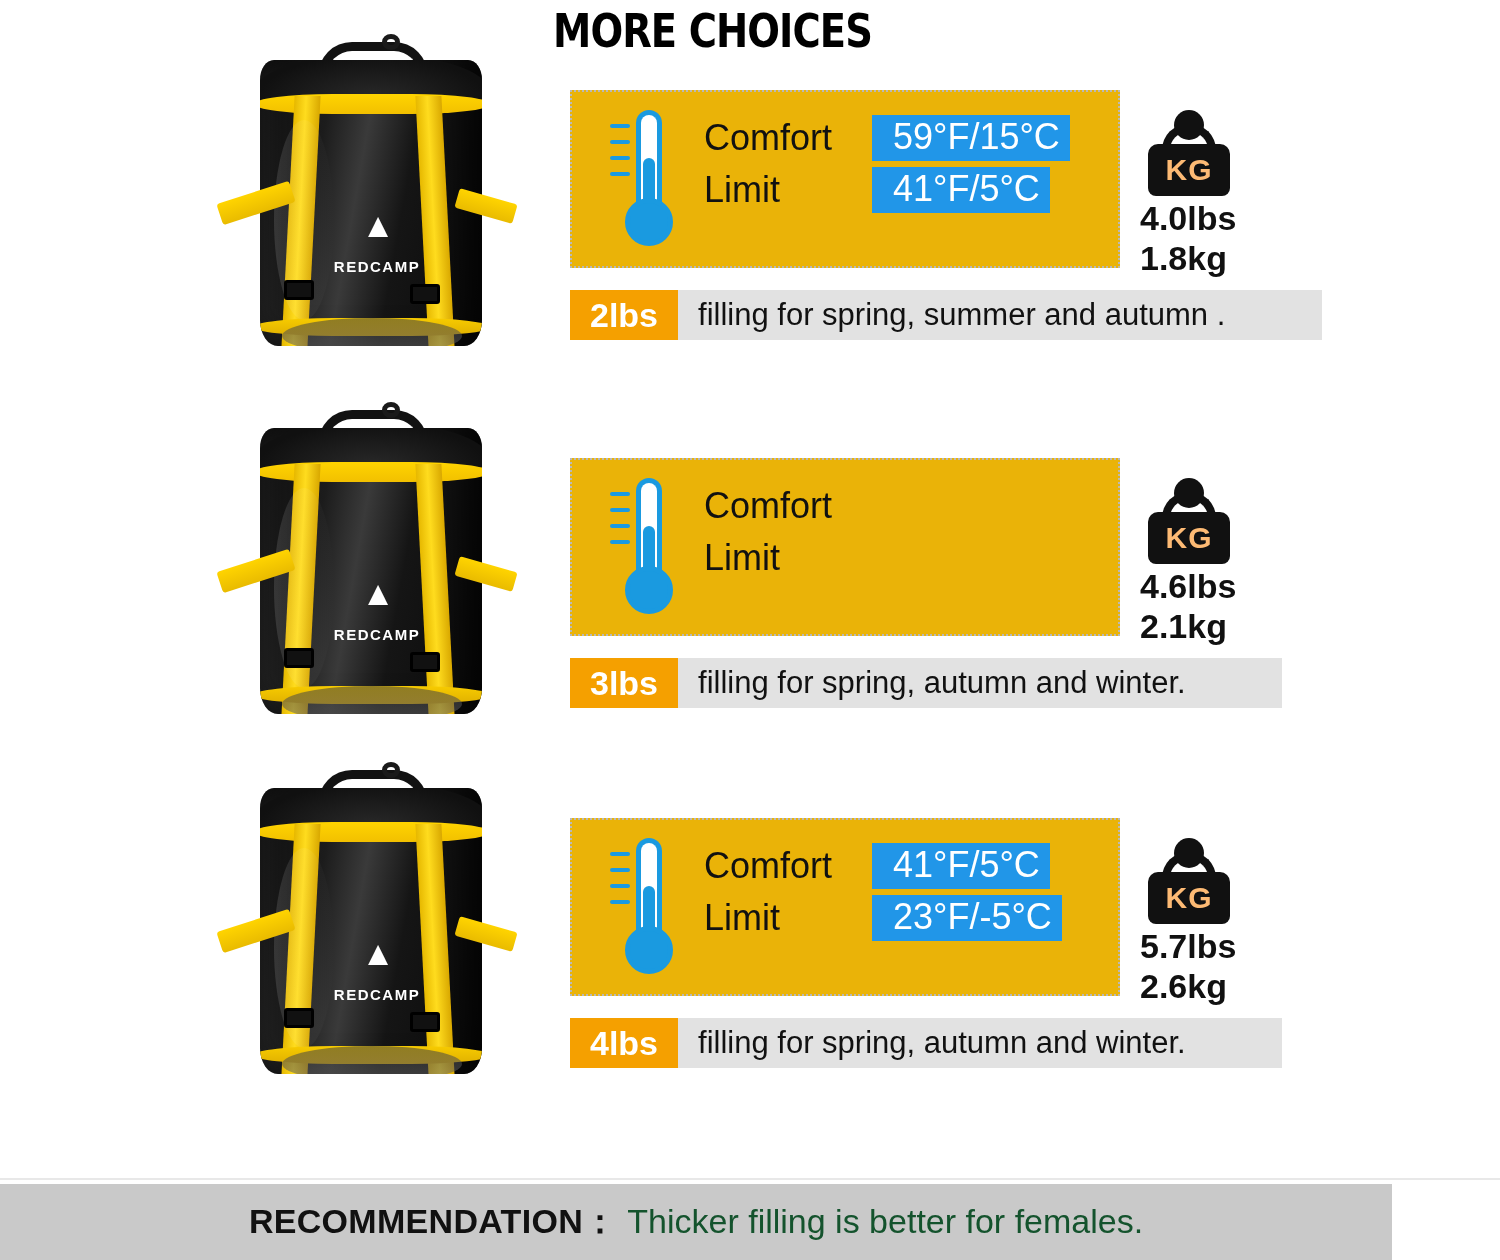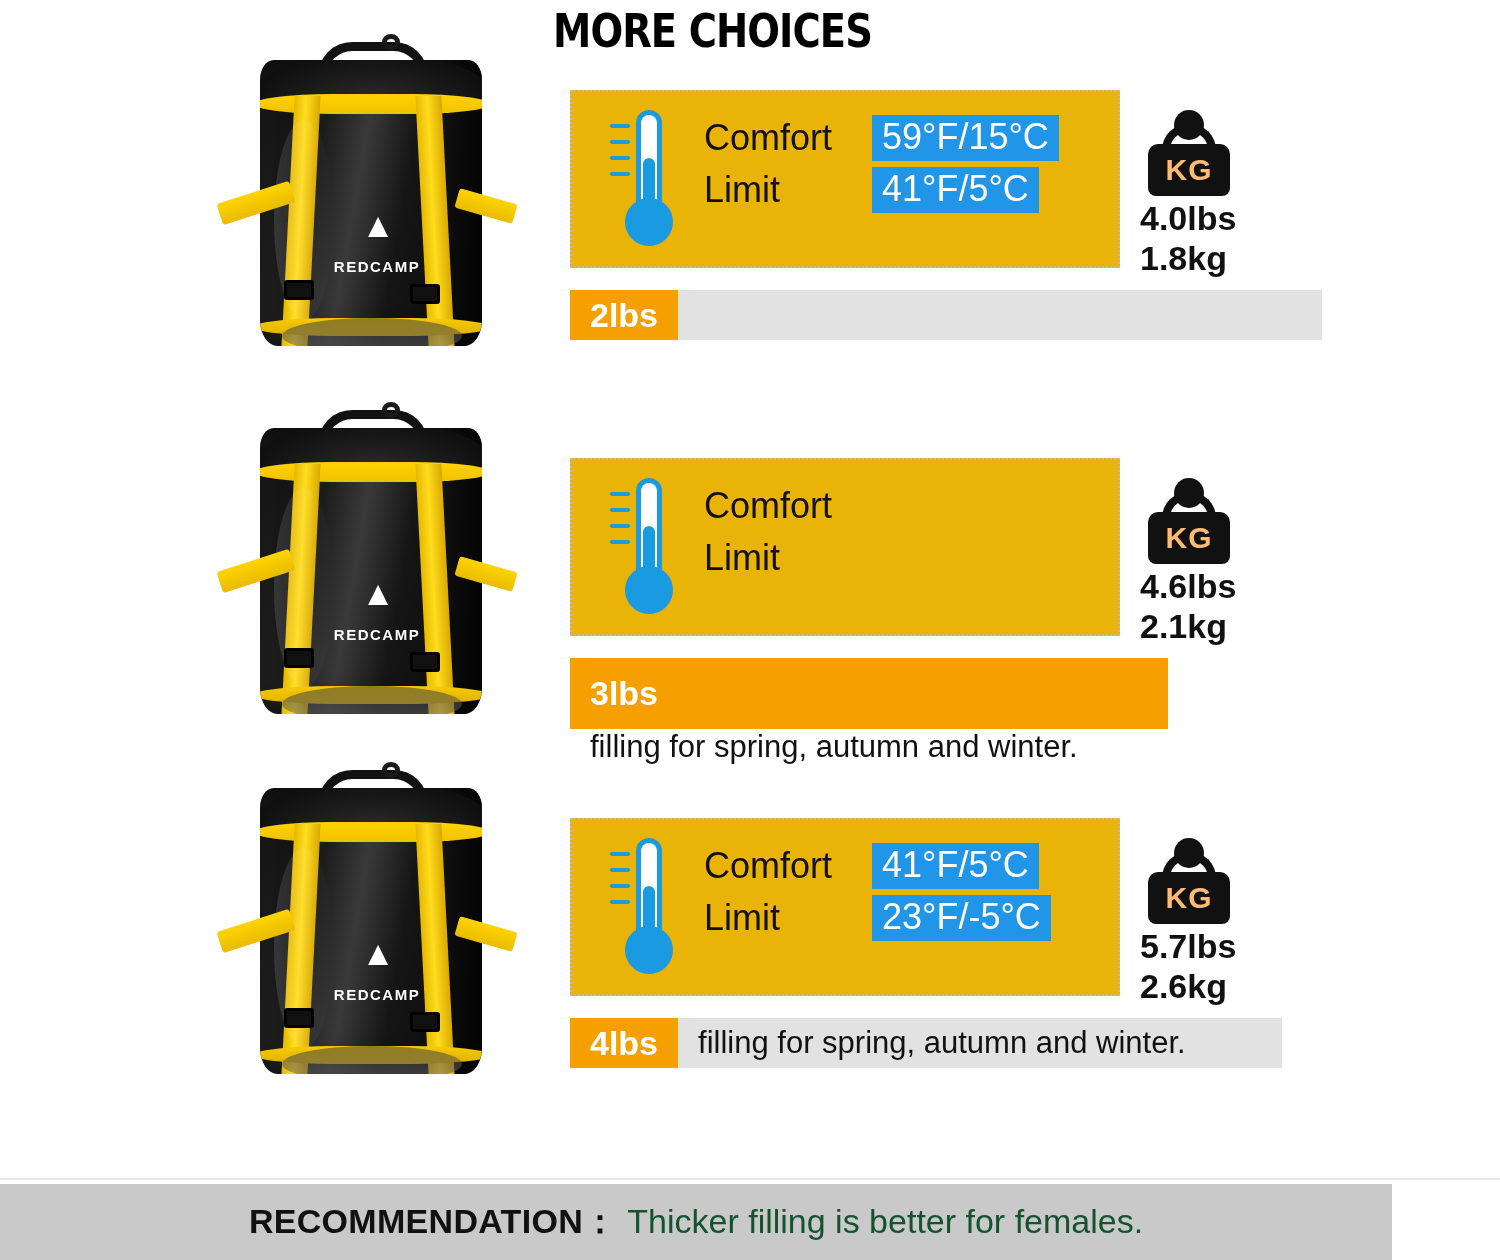--- a/index.html
+++ b/index.html
@@ -219,21 +219,21 @@
     font-size: 36px;
     color: #111;
     font-weight: normal;
     min-width: 168px;
   }
   .vchip {
     background: #2196e8;
     color: #fff;
     font-size: 36px;
     font-weight: normal;
-    padding: 1px 10px 3px 10px;
+    padding: 1px 10px 3px 21px;
     white-space: nowrap;
   }
 
   
   .weight {
     position: absolute;
     width: 170px;
     text-align: left;
   }
   .kgicon {
@@ -283,21 +283,21 @@
     height: 50px;
     display: flex;
     align-items: stretch;
     background: #e2e2e2;
   }
   .fillbar .lbs {
     background: #f5a000;
     color: #fff;
     font-size: 34px;
     font-weight: bold;
-    padding: 16px 20px;
+    padding: 4px 20px;
     display: flex;
     align-items: center;
   }
   .fillbar .desc {
     color: #111;
     font-size: 31px;
     display: flex;
     align-items: center;
     padding-left: 20px;
   }
@@ -394,20 +394,21 @@
         <div class="bridge"></div>
         <div class="knob"></div>
         <div class="body">KG</div>
       </div>
       <div class="wlbs">4.0lbs</div>
       <div class="wkg">1.8kg</div>
     </div>
 
     <div class="fillbar" style="left:570px; top:290px; width:752px;">
       <span class="lbs">2lbs</span>
+      <span class="desc">filling for spring, summer and autumn .</span>
     </div>
   </div>
 
   <div class="row row2">
 
     <div class="product" style="left:232px; top:28px;">
       <div class="handle"></div>
       <div class="loop"></div>
       <div class="sack">
         <div class="toplid"></div>
@@ -451,21 +452,21 @@
     <div class="weight" style="left:1140px; top:110px;">
       <div class="kgicon">
         <div class="bridge"></div>
         <div class="knob"></div>
         <div class="body">KG</div>
       </div>
       <div class="wlbs">4.6lbs</div>
       <div class="wkg">2.1kg</div>
     </div>
 
-    <div class="fillbar" style="left:570px; top:290px; width:598px;flex-direction:column;">
+    <div class="fillbar" style="left:570px; top:290px; width:712px;">
       <span class="lbs">3lbs</span>
       <span class="desc">filling for spring, autumn and winter.</span>
     </div>
   </div>
 
   <div class="row row3">
 
     <div class="product" style="left:232px; top:28px;">
       <div class="handle"></div>
       <div class="loop"></div>

